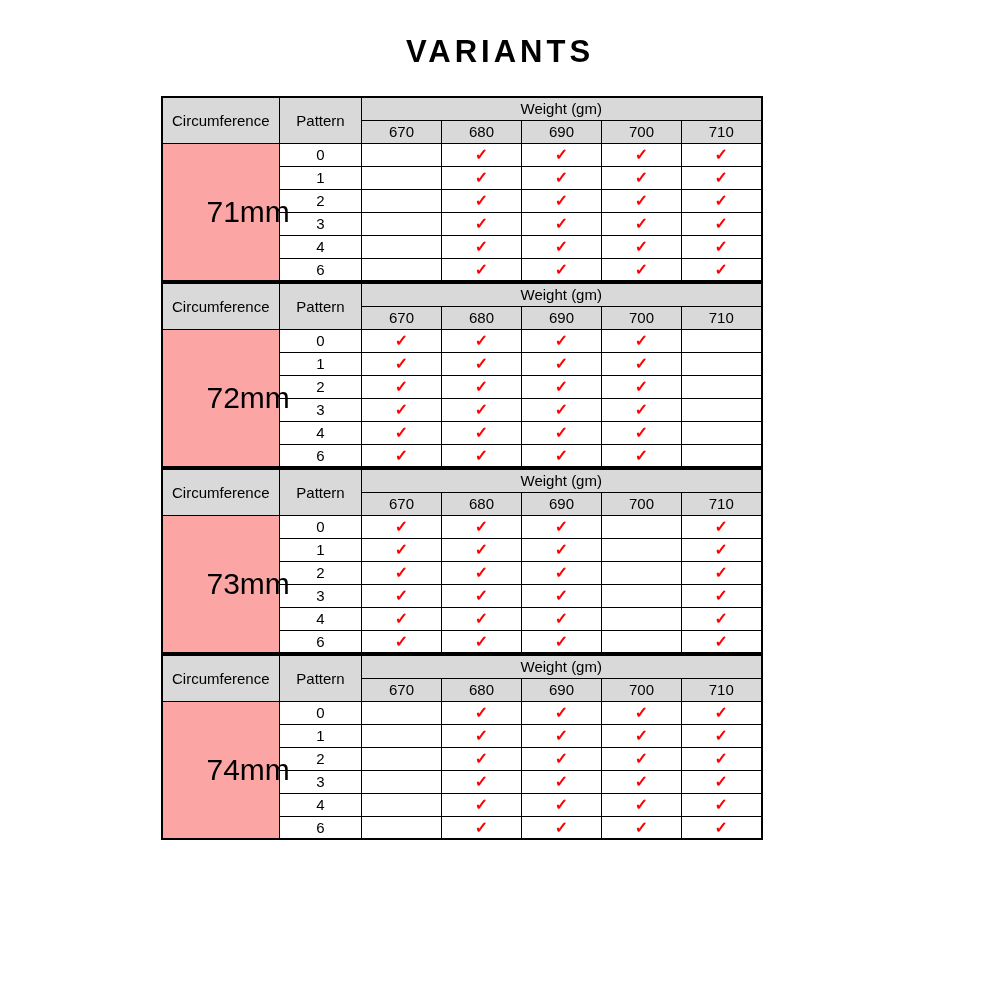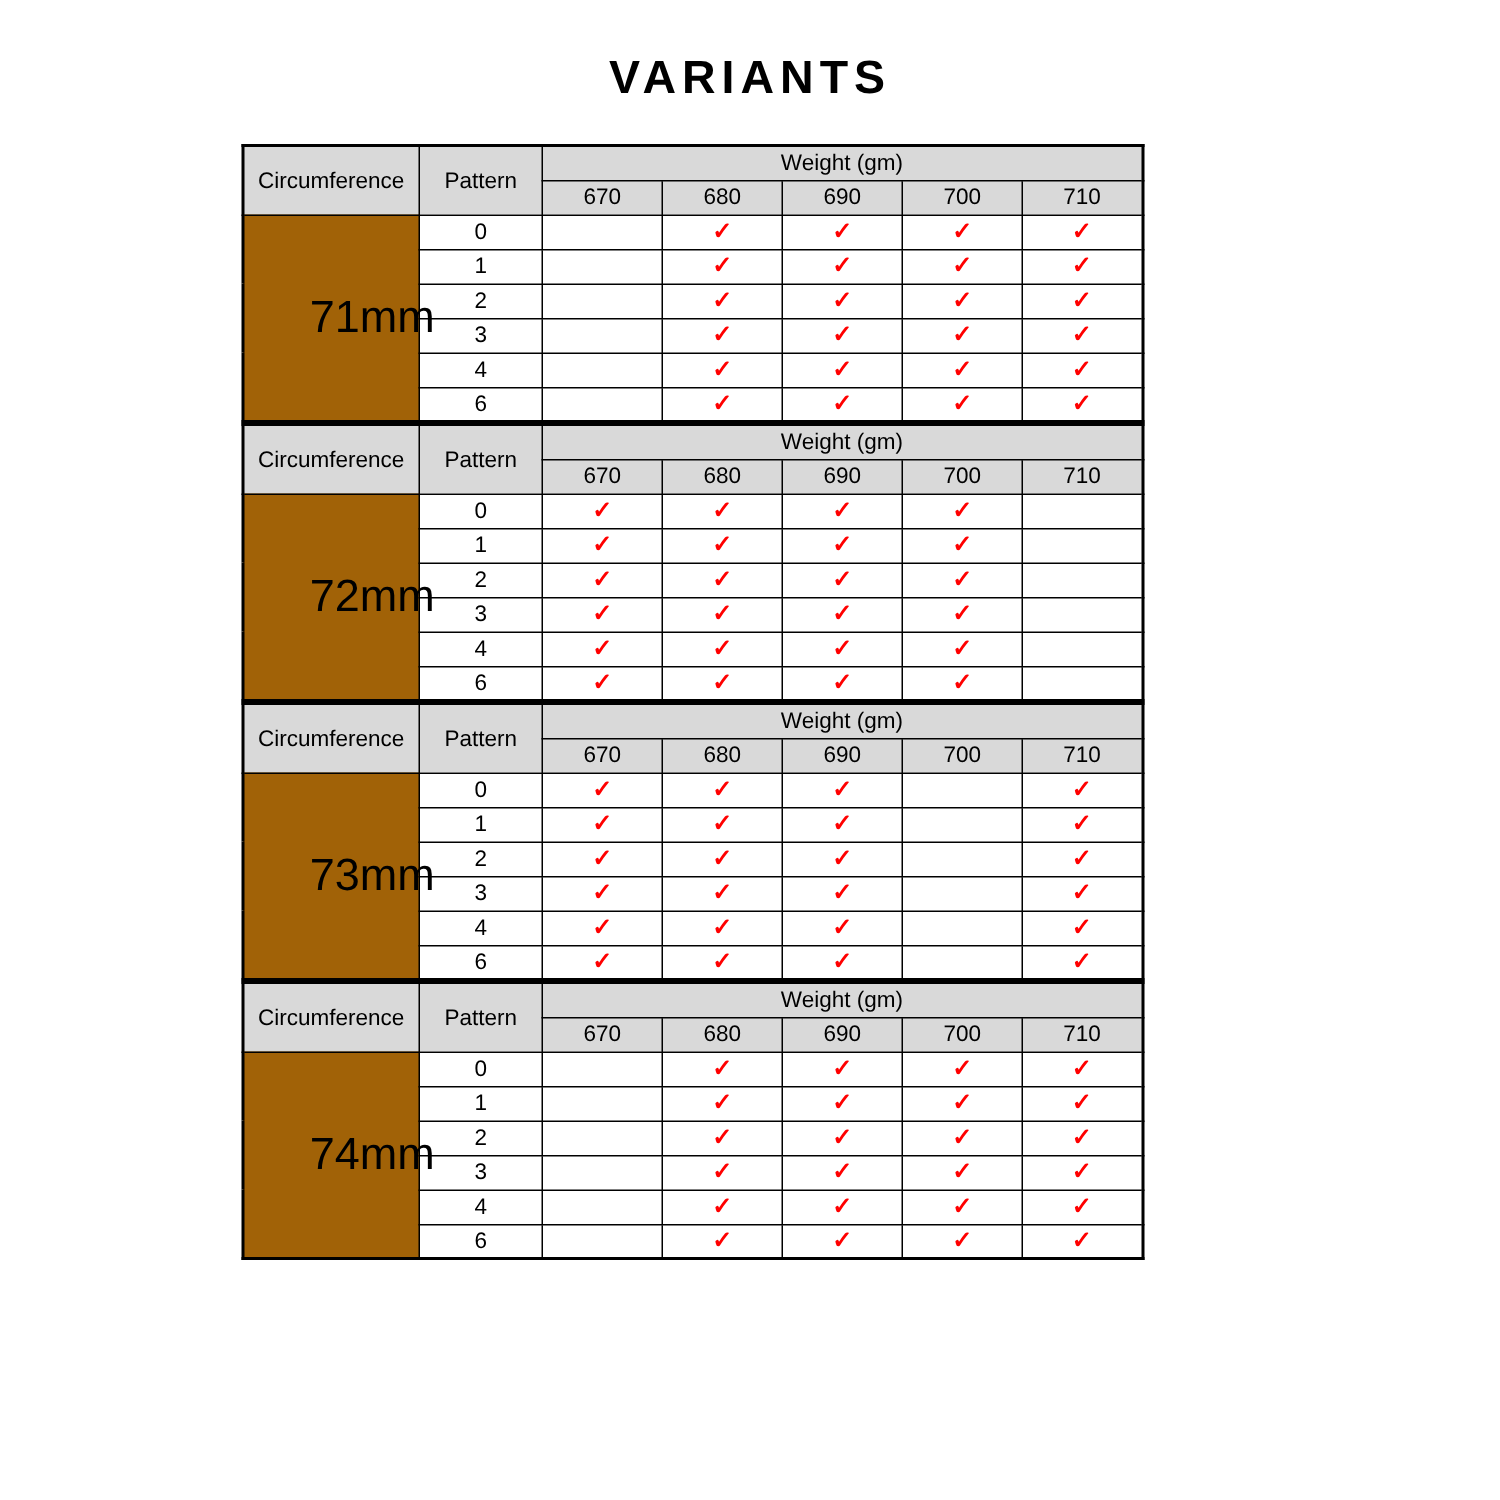--- a/index.html
+++ b/index.html
@@ -37,21 +37,21 @@
     border: 1px solid #000;
     text-align: center;
     vertical-align: middle;
     padding: 0;
     height: 23px;
     font-size: 15px;
     font-weight: 400;
     font-family: "Liberation Sans", sans-serif;
   }
   thead th { background: #d9d9d9; font-weight: 400; }
-  td.circ-cell { font-size: 30px; background: #a16207; padding-left: 44px; }
+  td.circ-cell { font-size: 30px; background: #fca5a5; padding-left: 44px; }
   td.pat-cell { background: #ffffff; }
   span.check {
     color: #ff0000;
     font-weight: 700;
     font-size: 16px;
     line-height: 1;
     display: inline-block;
   }
 </style>
 </head>

